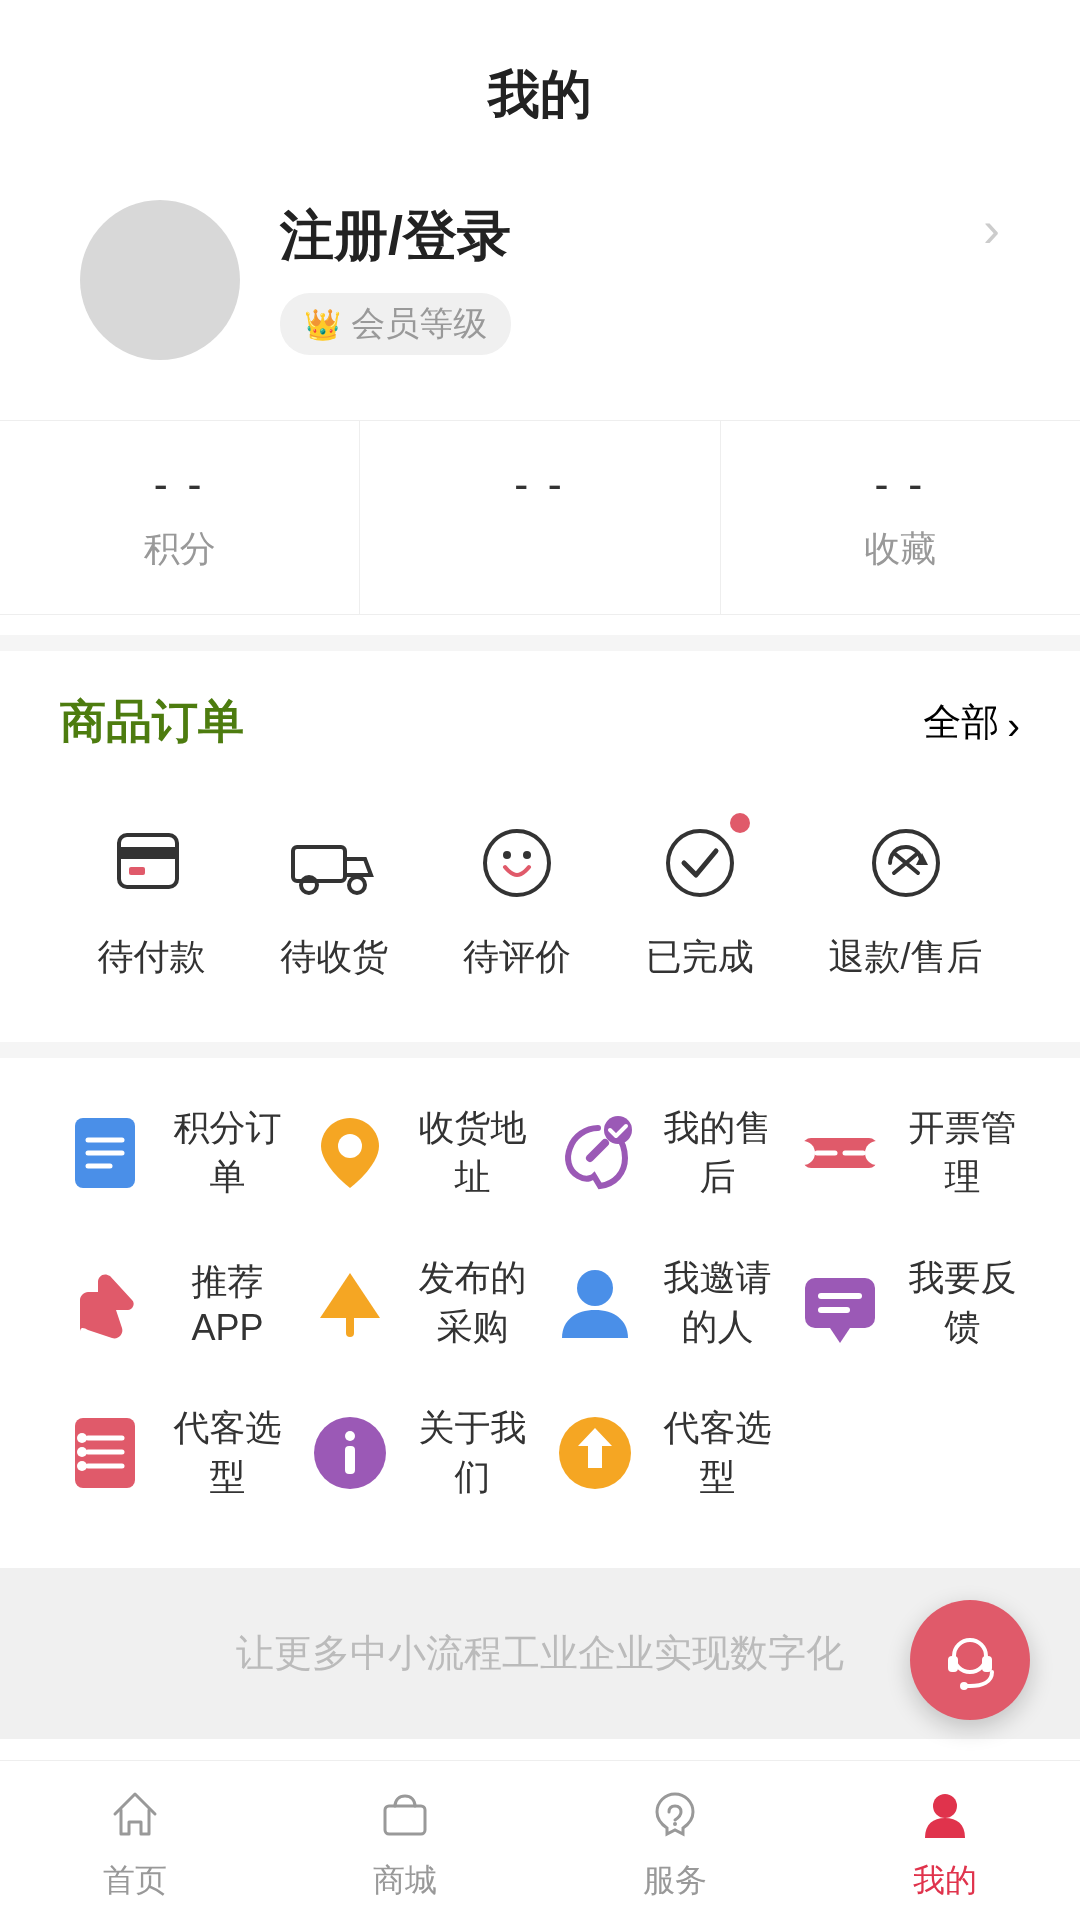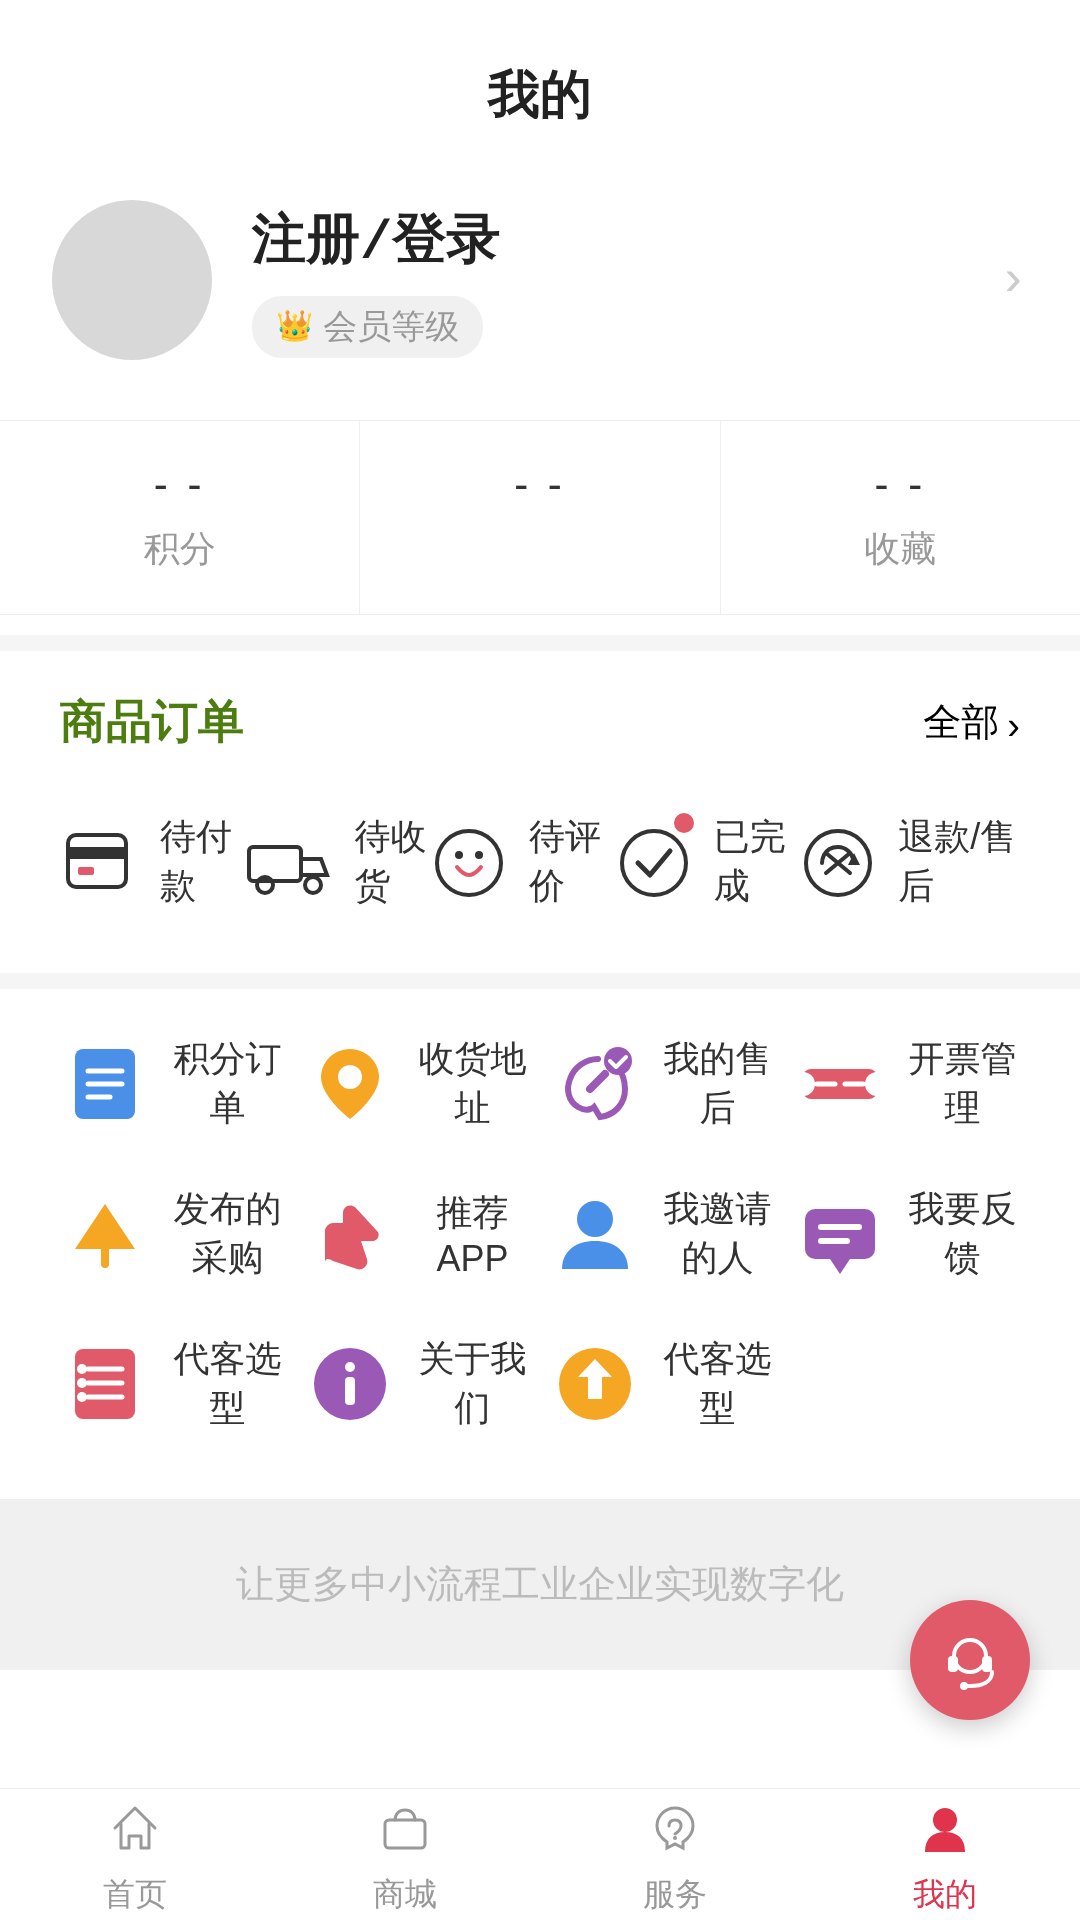--- a/index.html
+++ b/index.html
@@ -18,24 +18,23 @@
       text-align: center;
       padding: 60px 0 30px;
       font-size: 52px;
       font-weight: 600;
       color: #222;
     }
 
     
     .profile-section {
       display: flex;
-      align-items: center;
-      padding: 40px 52px;
+      align-items: flex-start;
+      padding: 40px 80px;
       position: relative;
-      font-family: Liberation Mono, monospace;
     }
     .avatar {
       width: 160px;
       height: 160px;
       border-radius: 50%;
       background: #d8d8d8;
       flex-shrink: 0;
     }
     .profile-info {
       margin-left: 40px;
@@ -124,22 +123,22 @@
     }
 
     
     .order-icons-row {
       display: flex;
       justify-content: space-around;
       padding: 20px 0 40px;
     }
     .order-icon-item {
       display: flex;
-      flex-direction: row;
-      align-items: flex-start;
+      flex-direction: column;
+      align-items: center;
       gap: 20px;
     }
     .order-icon-item .icon-wrap {
       width: 100px;
       height: 100px;
       display: flex;
       align-items: center;
       justify-content: center;
       position: relative;
     }
@@ -212,21 +211,21 @@
       cursor: pointer;
       z-index: 100;
     }
 
     
     .bottom-nav {
       position: fixed;
       bottom: 0;
       left: 0;
       width: 1080px;
-      height: 132px;
+      height: 160px;
       background: #fff;
       border-top: 1px solid #eee;
       display: flex;
       align-items: center;
     }
     .nav-item {
       flex: 1;
       display: flex;
       flex-direction: column;
       align-items: center;
@@ -405,34 +404,34 @@
       </div>
       <span class="menu-label">开票管理</span>
     </div>
   </div>
 
   <div class="menu-grid-3">
 
     <div class="menu-item">
       <div class="menu-icon-wrap">
         <svg width="90" height="90" viewBox="0 0 90 90">
+          <path d="M20 75 L20 42 C20 38 24 34 28 34 L38 34 L38 24 C38 18 44 14 50 18 L72 42 C76 46 72 52 68 52 L56 52 L62 70 C64 76 58 82 52 80 L28 72 C24 70 20 68 20 75 Z" fill="#e05a6a"></path>
+        </svg>
+      </div>
+      <span class="menu-label">推荐APP</span>
+    </div>
+
+    <div class="menu-item">
+      <div class="menu-icon-wrap">
+        <svg width="90" height="90" viewBox="0 0 90 90">
           <polygon points="45,15 75,60 15,60" fill="#f5a623"></polygon>
           <line x1="45" y1="60" x2="45" y2="75" stroke="#f5a623" stroke-width="8" stroke-linecap="round"></line>
         </svg>
       </div>
       <span class="menu-label">发布的采购</span>
-    </div>
-
-    <div class="menu-item">
-      <div class="menu-icon-wrap">
-        <svg width="90" height="90" viewBox="0 0 90 90">
-          <path d="M20 75 L20 42 C20 38 24 34 28 34 L38 34 L38 24 C38 18 44 14 50 18 L72 42 C76 46 72 52 68 52 L56 52 L62 70 C64 76 58 82 52 80 L28 72 C24 70 20 68 20 75 Z" fill="#e05a6a"></path>
-        </svg>
-      </div>
-      <span class="menu-label">推荐APP</span>
     </div>
 
     <div class="menu-item">
       <div class="menu-icon-wrap">
         <svg width="90" height="90" viewBox="0 0 90 90">
           <circle cx="45" cy="30" r="18" fill="#4a8fe8"></circle>
           <path d="M12 80 C12 62 26 52 45 52 C64 52 78 62 78 80" fill="#4a8fe8"></path>
         </svg>
       </div>
       <span class="menu-label">我邀请的人</span>

